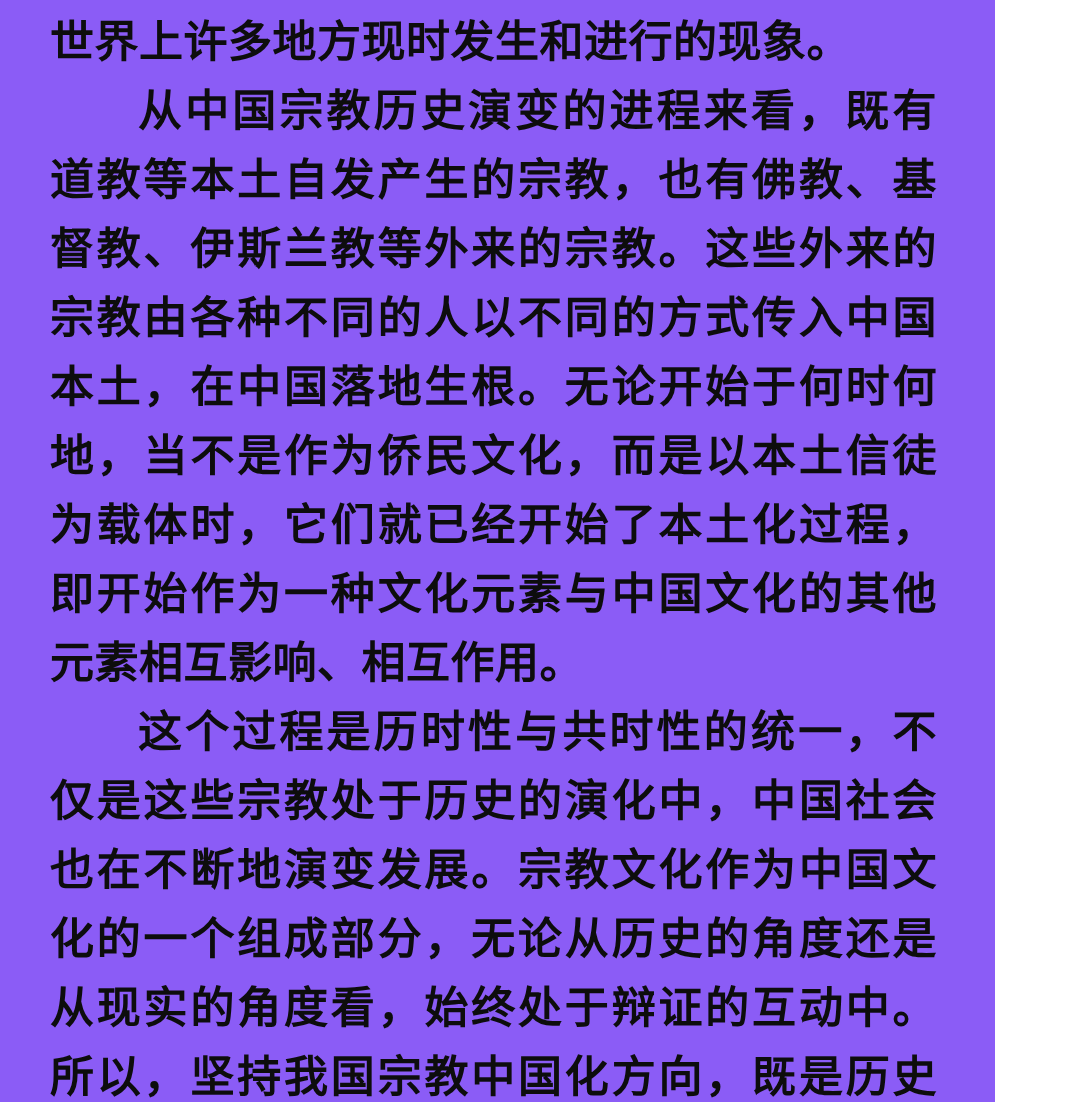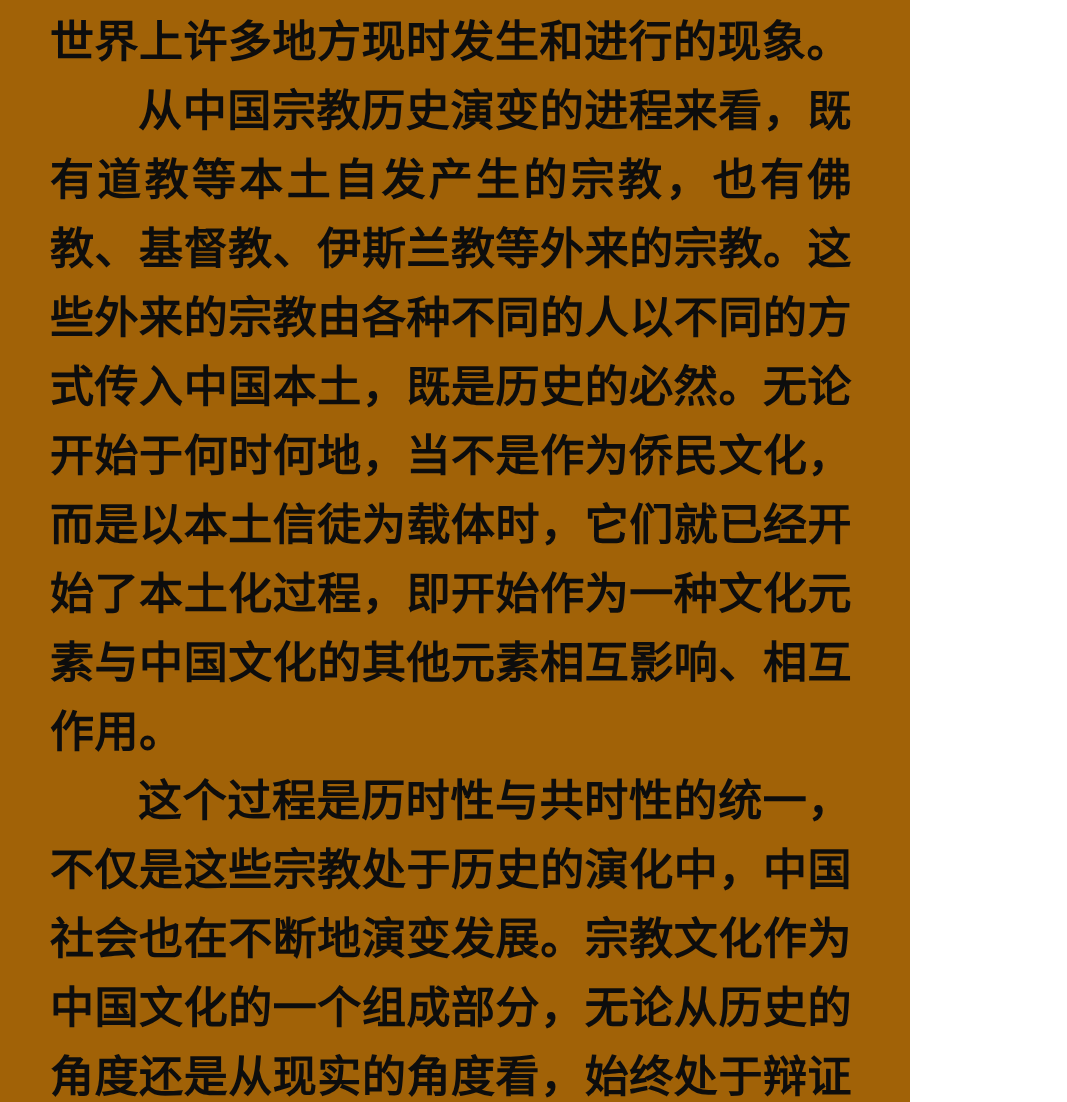--- a/index.html
+++ b/index.html
@@ -2,24 +2,24 @@
 <html lang="zh-CN"><head>
 <meta charset="utf-8">
 <style>
   html, body {
     margin: 0;
     padding: 0;
     background: #ffffff;
   }
   .page {
     position: relative;
-    width: 910px;
+    width: 995px;
     height: 1102px;
     box-sizing: border-box;
-    background: #a16207;
+    background: #8b5cf6;
     padding: 7px 58px 0 50px;
     overflow: hidden;
     font-family: "Liberation Sans", "DejaVu Sans", sans-serif;
   }
   .body-text {
     color: #0d0d0d;
     font-size: 44px;
     line-height: 69px;
     font-weight: 600;
     text-align: justify;
@@ -35,16 +35,16 @@
   .para.indent {
     text-indent: 2em;
   }
 </style>
 </head>
 <body>
 
 <div class="page">
   <div class="body-text">
     <p class="para">世界上许多地方现时发生和进行的现象。</p>
-    <p class="para indent">从中国宗教历史演变的进程来看，既有道教等本土自发产生的宗教，也有佛教、基督教、伊斯兰教等外来的宗教。这些外来的宗教由各种不同的人以不同的方式传入中国本土，既是历史的必然。无论开始于何时何地，当不是作为侨民文化，而是以本土信徒为载体时，它们就已经开始了本土化过程，即开始作为一种文化元素与中国文化的其他元素相互影响、相互作用。</p>
+    <p class="para indent">从中国宗教历史演变的进程来看，既有道教等本土自发产生的宗教，也有佛教、基督教、伊斯兰教等外来的宗教。这些外来的宗教由各种不同的人以不同的方式传入中国本土，在中国落地生根。无论开始于何时何地，当不是作为侨民文化，而是以本土信徒为载体时，它们就已经开始了本土化过程，即开始作为一种文化元素与中国文化的其他元素相互影响、相互作用。</p>
     <p class="para indent">这个过程是历时性与共时性的统一，不仅是这些宗教处于历史的演化中，中国社会也在不断地演变发展。宗教文化作为中国文化的一个组成部分，无论从历史的角度还是从现实的角度看，始终处于辩证的互动中。所以，坚持我国宗教中国化方向，既是历史的必然，也是正在进行时的现实必然。</p>
   </div>
 </div>
 
 </body></html>

